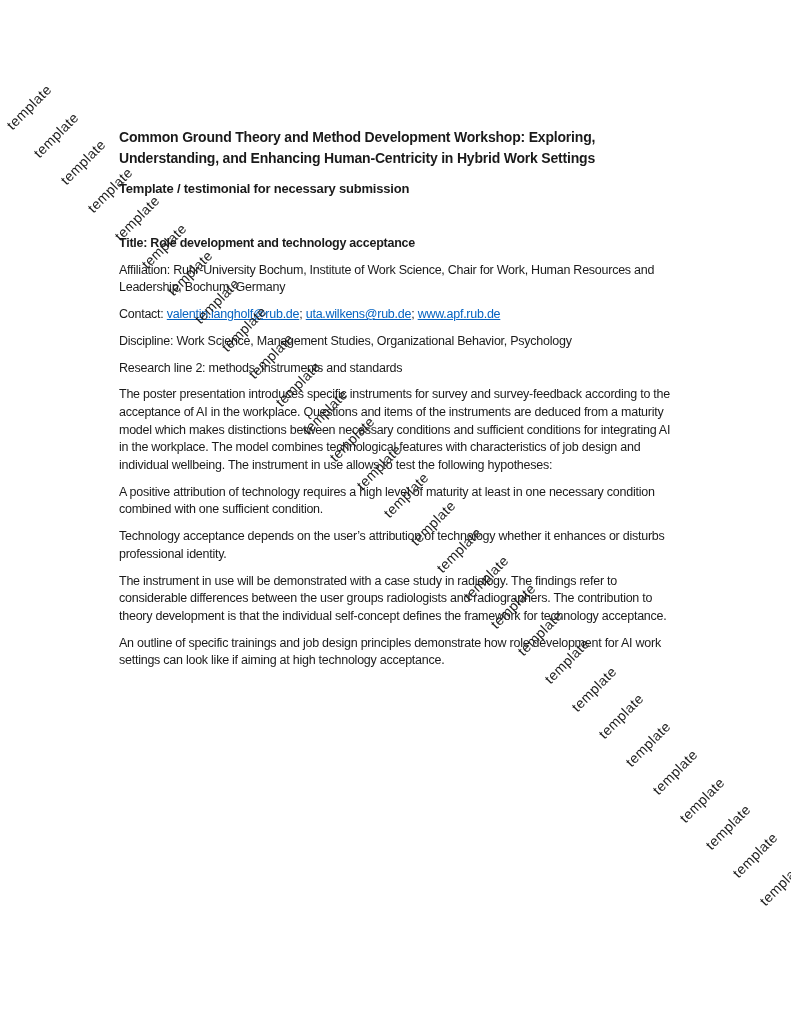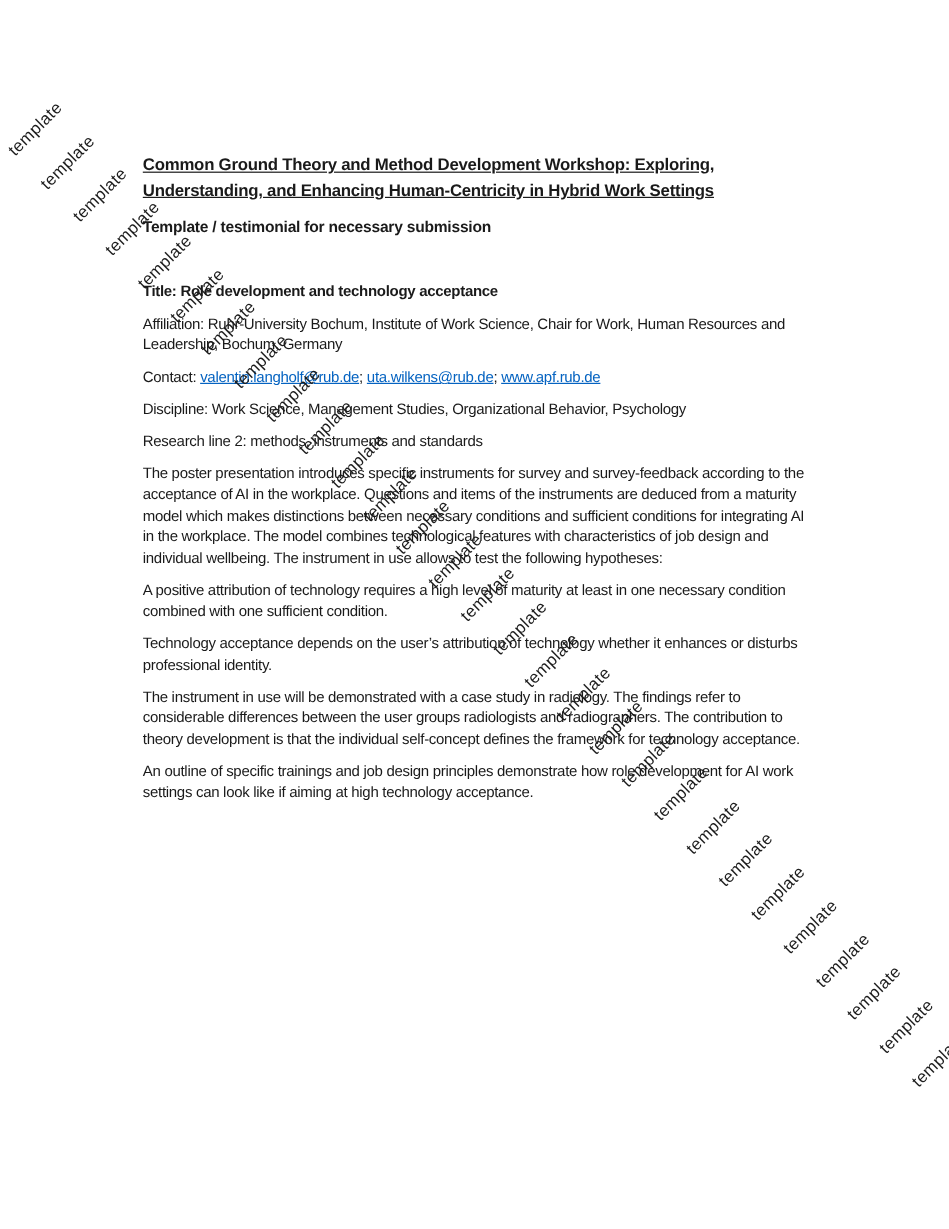--- a/index.html
+++ b/index.html
@@ -39,21 +39,20 @@
   }
   .content p {
     margin: 0 0 9px 0;
   }
   .heading {
     font-size: 14px;
     font-weight: bold;
     line-height: 21px;
     letter-spacing: -0.2px;
     margin-bottom: 11px !important;
-    text-decoration: underline;
   }
   .subtitle {
     font-size: 13px;
     font-weight: bold;
     line-height: 18px;
     letter-spacing: -0.2px;
     margin-bottom: 37px !important;
   }
   .meta, .body-par {
     font-size: 12.5px;

